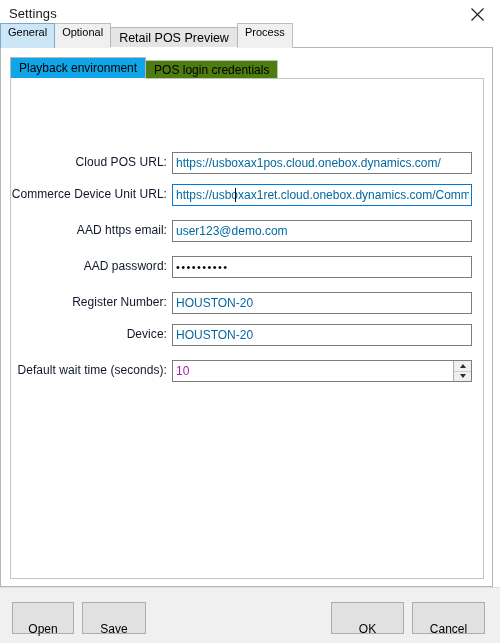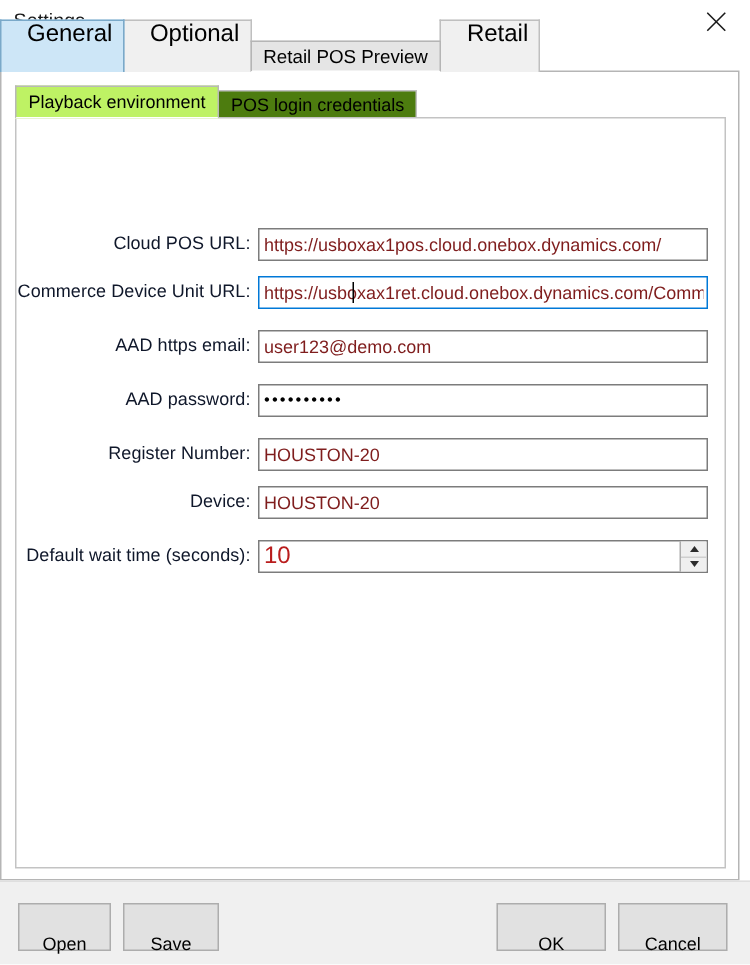--- a/index.html
+++ b/index.html
@@ -69,24 +69,24 @@
   }
   .outer-tabs {
     position: absolute;
     left: 0;
     bottom: 0;
     display: flex;
     align-items: flex-end;
     height: 20px;
   }
   .otab {
-    height: 35px;
+    height: 25px;
     line-height: 17px;
-    padding: 0 7px 0 17px;
-    font-size: 16px;
+    padding: 0 7px 0 7px;
+    font-size: 11px;
     background: #f0f0f0;
     border: 1px solid #bfbfbf;
     border-bottom: none;
     margin-right: -1px;
     box-sizing: border-box;
     color: #000;
     white-space: nowrap;
     cursor: default;
     position: relative;
     z-index: 1;
@@ -138,21 +138,21 @@
     border: 1px solid #c0c0c0;
     border-bottom: none;
     margin-right: -1px;
     box-sizing: border-box;
     color: #000;
     white-space: nowrap;
     cursor: default;
     position: relative;
   }
   .itab.selected {
-    background: #bef264;
+    background: #0ea5e9;
     height: 22px;
     line-height: 21px;
     border: 1px solid #b8b8b8;
     border-bottom: 1px solid #ffffff;
     z-index: 5;
   }
   .inner-tabpage {
     position: absolute;
     left: 9px;
     top: 30px;
@@ -195,21 +195,21 @@
     height: 22px;
   }
   .tbox {
     width: 100%;
     height: 22px;
     box-sizing: border-box;
     border: 1px solid #7c7c7c;
     background: #ffffff;
     font-family: "Liberation Sans", sans-serif;
     font-size: 12px;
-    color: #7f1d1d;
+    color: #0369a1;
     padding: 0 2px 0 3px;
     outline: none;
     line-height: 20px;
     border-radius: 0;
   }
   .tbox.focused {
     border: 1px solid #0078d7;
   }
   .tbox.pw {
     letter-spacing: 1.4px;
@@ -239,22 +239,22 @@
     border: 1px solid #7c7c7c;
     background: #ffffff;
     display: flex;
   }
   .nud-input {
     flex: 1 1 auto;
     border: none;
     outline: none;
     background: transparent;
     font-family: "Liberation Sans", sans-serif;
-    font-size: 16px;
-    color: #b91c1c;
+    font-size: 12px;
+    color: #a21caf;
     padding: 0 2px 0 3px;
     line-height: 20px;
   }
   .nud-btns {
     flex: 0 0 17px;
     width: 17px;
     display: flex;
     flex-direction: column;
     border-left: 1px solid #acacac;
   }
@@ -325,21 +325,21 @@
       <div class="otab hover">
         <span>General</span>
       </div>
       <div class="otab">
         <span>Optional</span>
       </div>
       <div class="otab selected">
         <span>Retail POS Preview</span>
       </div>
       <div class="otab">
-        <span>Retail</span>
+        <span>Process</span>
       </div>
     </div>
   </div>
 
   <div class="outer-tabpage">
 
     <div class="inner-tabstrip">
       <div class="itab selected">
         <span>Playback environment</span>
       </div>

